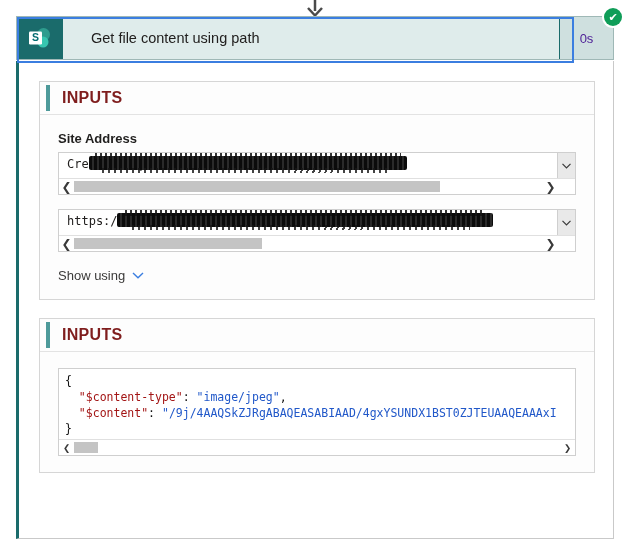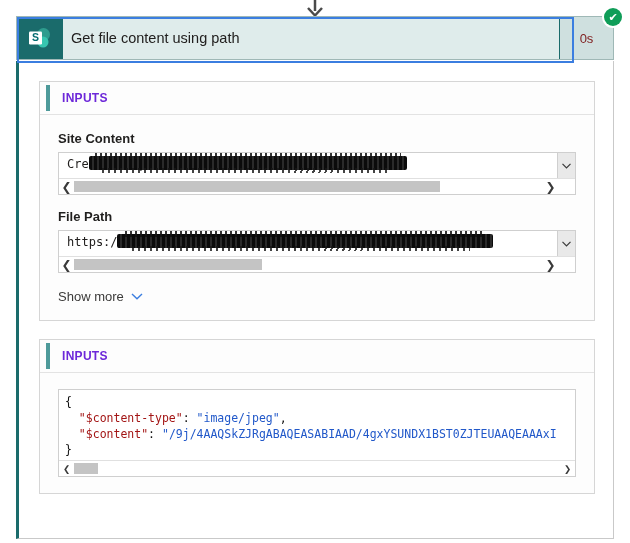--- a/index.html
+++ b/index.html
@@ -60,33 +60,33 @@
     background: #1a6b6b;
     display: flex;
     align-items: center;
     justify-content: center;
   }
   .app-icon svg { display: block; }
   .card-title {
     flex: 1;
     display: flex;
     align-items: center;
-    padding-left: 8px;
+    padding-left: 28px;
     font-size: 14.5px;
     color: #22201f;
     background: #dfeceb;
   }
   .card-duration {
     width: 53px;
     min-width: 53px;
     display: flex;
     align-items: center;
     justify-content: center;
     font-size: 13px;
-    color: #7f1d1d;
+    color: #4c1d95;
     border-left: 1px solid #1a6b6b;
     background: #cfe0df;
   }
   .status-badge {
     position: absolute;
     right: -11px;
     top: -11px;
     width: 22px;
     height: 22px;
     border-radius: 50%;
@@ -138,24 +138,24 @@
     position: relative;
   }
   .section-accent {
     width: 4px;
     height: 26px;
     background: #4e9a9a;
     margin-left: 6px;
     margin-right: 12px;
   }
   .section-title {
-    font-size: 12px;
+    font-size: 16px;
     font-weight: bold;
     letter-spacing: 0.3px;
-    color: #6d28d9;
+    color: #7f1d1d;
   }
   .section-body { padding: 16px 18px 16px 18px; }
 
   .field { margin-bottom: 14px; }
   .field:last-child { margin-bottom: 0; }
   .field-label {
     font-size: 13px;
     font-weight: bold;
     color: #201f1e;
     margin-bottom: 6px;
@@ -318,21 +318,21 @@
 <div class="detail-panel">
 
   <div class="section">
     <div class="section-header">
       <div class="section-accent"></div>
       <div class="section-title">INPUTS</div>
     </div>
     <div class="section-body">
 
       <div class="field">
-        <div class="field-label">Site Content</div>
+        <div class="field-label">Site Address</div>
         <div class="value-box">
           <div class="value-row">
             <div class="value-text">
               <span>Crea</span><span>.sharepoint.com/sites/Creati</span>
               <span class="redact" style="left:30px; right:150px;"></span>
             </div>
             <div class="dropdown-toggle">
               <svg width="9" height="6" viewBox="0 0 9 6">
                   <path d="M0.5 0.8 L4.5 4.8 L8.5 0.8" stroke="#3a3a3a" stroke-width="1.2" fill="none"></path>
                 </svg>
@@ -343,21 +343,20 @@
             <div class="track">
               <div class="thumb" style="left:0; width:78%;"></div>
             </div>
             <div class="arrow">❯</div>
             <div class="hscroll-pad"></div>
           </div>
         </div>
       </div>
 
       <div class="field">
-        <div class="field-label">File Path</div>
         <div class="value-box">
           <div class="value-row">
             <div class="value-text">
               <span>https://</span><span>/Shared%20D</span>
               <span class="redact" style="left:58px; right:64px;"></span>
             </div>
             <div class="dropdown-toggle">
               <svg width="9" height="6" viewBox="0 0 9 6">
                   <path d="M0.5 0.8 L4.5 4.8 L8.5 0.8" stroke="#3a3a3a" stroke-width="1.2" fill="none"></path>
                 </svg>
@@ -368,21 +367,21 @@
             <div class="track">
               <div class="thumb" style="left:0; width:40%;"></div>
             </div>
             <div class="arrow">❯</div>
             <div class="hscroll-pad"></div>
           </div>
         </div>
       </div>
 
       <div class="show-more">
-        <span>Show more</span>
+        <span>Show using</span>
         <span class="chev">
           <svg width="12" height="7" viewBox="0 0 12 7">
               <path d="M1 1 L6 5.8 L11 1" stroke="#3b7ee0" stroke-width="1.4" fill="none"></path>
             </svg>
         </span>
       </div>
 
     </div>
   </div>
 

